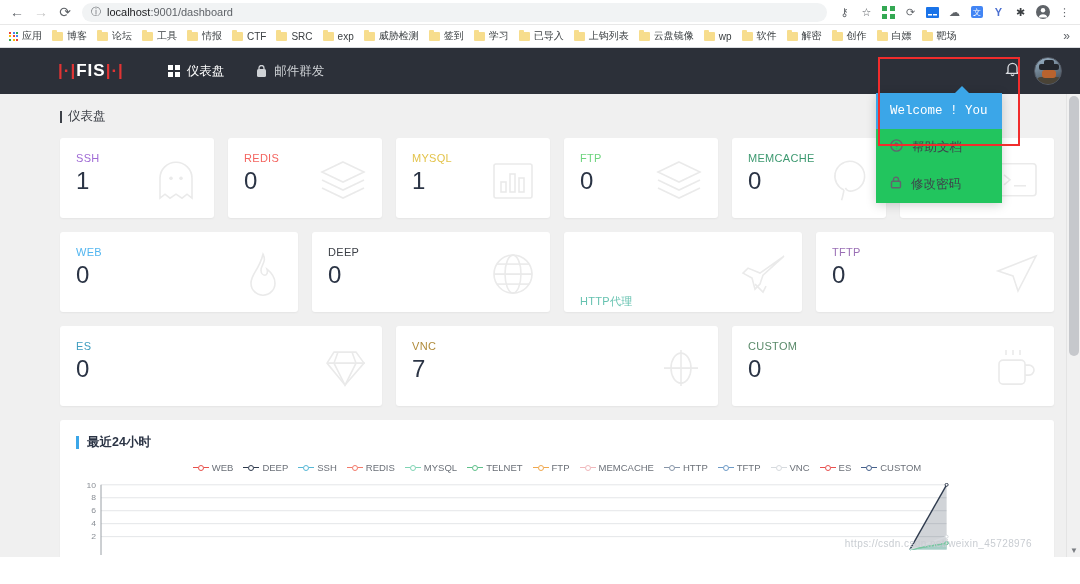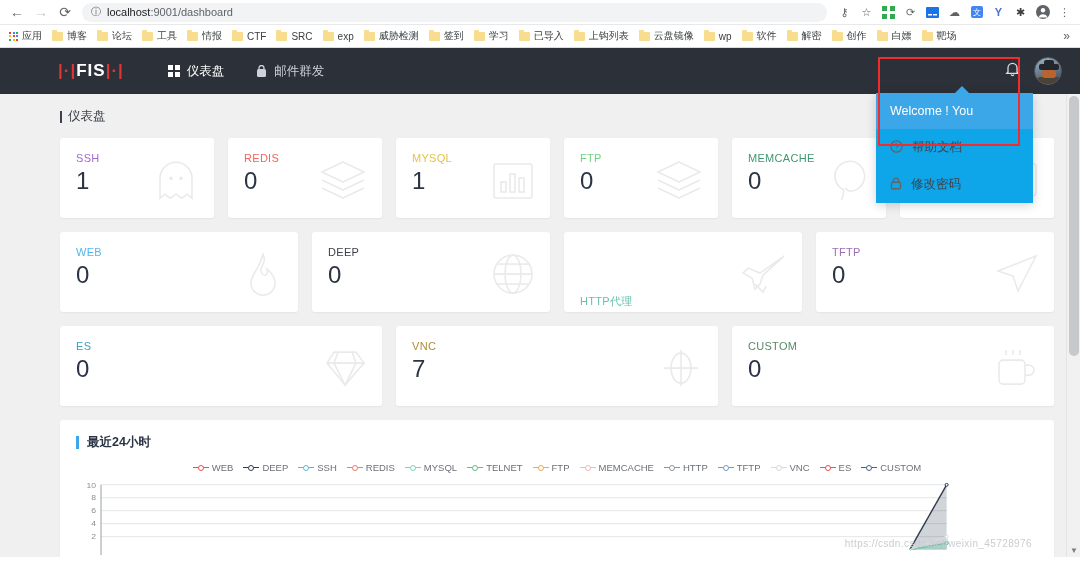--- a/index.html
+++ b/index.html
@@ -96,22 +96,22 @@
   .avatar .face{position:absolute;left:7px;top:12px;width:14px;height:8px;background:#b9632e;border-radius:3px;}
   .avatar .coat{position:absolute;left:2px;bottom:0;width:24px;height:7px;background:#4a4336;border-radius:4px 4px 0 0;}
 
   
   .red-box {
     position: absolute; border: 2px solid #f12c2c; pointer-events: none; z-index: 60;
   }
 
   
   .dropdown {
-    position: absolute; z-index: 50; background: #0ea5e9;
-    box-shadow: 0 2px 10px rgba(0,0,0,0.18); width: 157px;
+    position: absolute; z-index: 50; background: #22c55e;
+    box-shadow: 0 2px 10px rgba(0,0,0,0.18); width: 126px; font-family: Liberation Mono, monospace;
   }
   .dd-arrow {
     position: absolute; top: -7px; left: 78px; width: 0; height: 0;
     border-left: 8px solid transparent; border-right: 8px solid transparent;
     border-bottom: 8px solid #3ba6e8;
   }
   .dd-head {
     background: #3ba6e8; color: #ffffff; font-size: 12.5px;
     padding: 11px 14px; font-weight: 400;
   }

